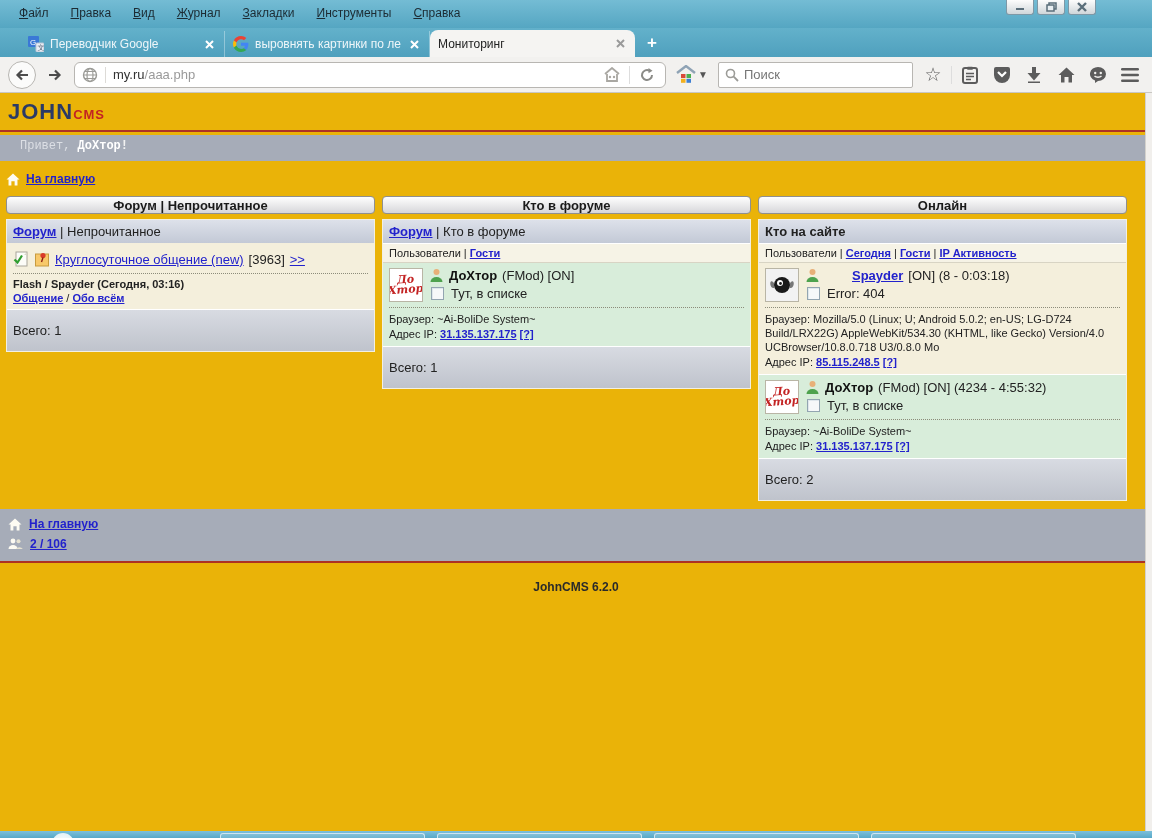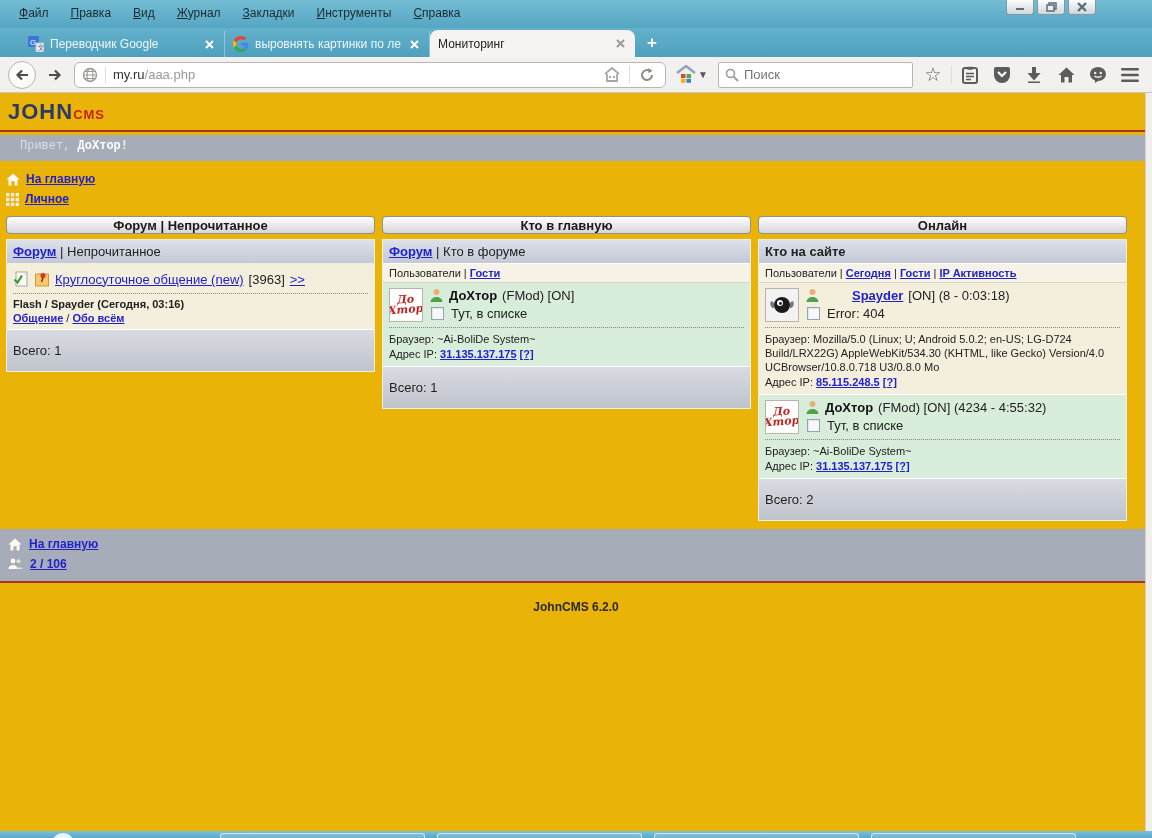--- a/index.html
+++ b/index.html
@@ -327,36 +327,20 @@
     <span class="greet-prefix">Привет, </span><span class="greet-name">ДоХтор</span><span class="greet-suffix">!</span>
   </div>
 
   <div id="quicklinks">
     <div class="qlink-row">
       <svg class="ico" width="14" height="13" viewBox="0 0 17 16">
           <path d="M0.5 8 L8.5 0.5 L16.5 8 H14 V15.5 H10.5 V10 H6.5 V15.5 H3 V8 Z" fill="#fdfbf2"></path>
         </svg>
       <a>На главную</a>
     </div>
-    <div class="qlink-row">
-      <svg class="ico" width="13" height="13" viewBox="0 0 13 13">
-          <g fill="#efede2">
-            <rect x="0" y="0" width="3.4" height="3.4"></rect>
-            <rect x="4.8" y="0" width="3.4" height="3.4"></rect>
-            <rect x="9.6" y="0" width="3.4" height="3.4"></rect>
-            <rect x="0" y="4.8" width="3.4" height="3.4"></rect>
-            <rect x="4.8" y="4.8" width="3.4" height="3.4"></rect>
-            <rect x="9.6" y="4.8" width="3.4" height="3.4"></rect>
-            <rect x="0" y="9.6" width="3.4" height="3.4"></rect>
-            <rect x="4.8" y="9.6" width="3.4" height="3.4"></rect>
-            <rect x="9.6" y="9.6" width="3.4" height="3.4"></rect>
-          </g>
-        </svg>
-      <a>Личное</a>
-    </div>
   </div>
 
   <div id="panels">
 
     <div class="panel">
       <div class="p-title">Форум | Непрочитанное</div>
       <div class="p-body">
         <div class="p-crumb"><a>Форум</a><span> | Непрочитанное</span></div>
         <div class="p-card cream">
           <div class="topic-row">
@@ -377,21 +361,21 @@
           <div class="meta-block">
             <div class="meta-line">Flash / Spayder (Сегодня, 03:16)</div>
             <div class="cat-line"><a>Общение</a><span class="cat-sep"> / </span><a>Обо всём</a></div>
           </div>
         </div>
         <div class="p-total">Всего: 1</div>
       </div>
     </div>
 
     <div class="panel">
-      <div class="p-title">Кто в главную</div>
+      <div class="p-title">Кто в форуме</div>
       <div class="p-body">
         <div class="p-crumb"><a>Форум</a><span> | Кто в форуме</span></div>
         <div class="p-filter"><span>Пользователи</span><span> | </span><a>Гости</a></div>
         <div class="p-card green">
           <div class="user-head">
             <div class="avatar avatar-doctor">
               <span class="av-line">До</span>
               <span class="av-line">Хтор</span>
             </div>
             <div class="user-lines">

